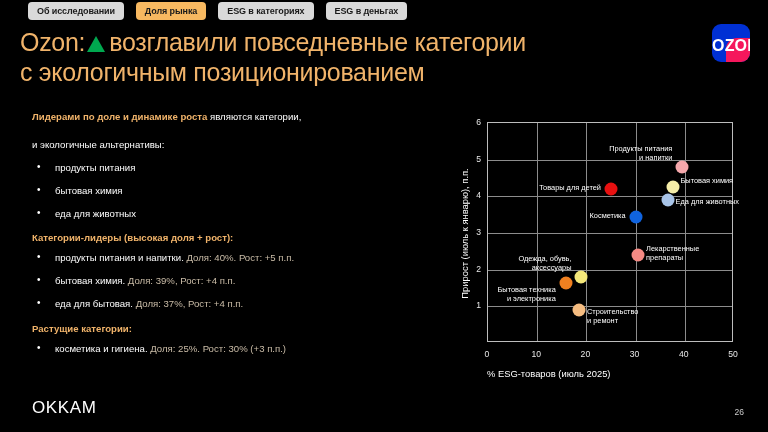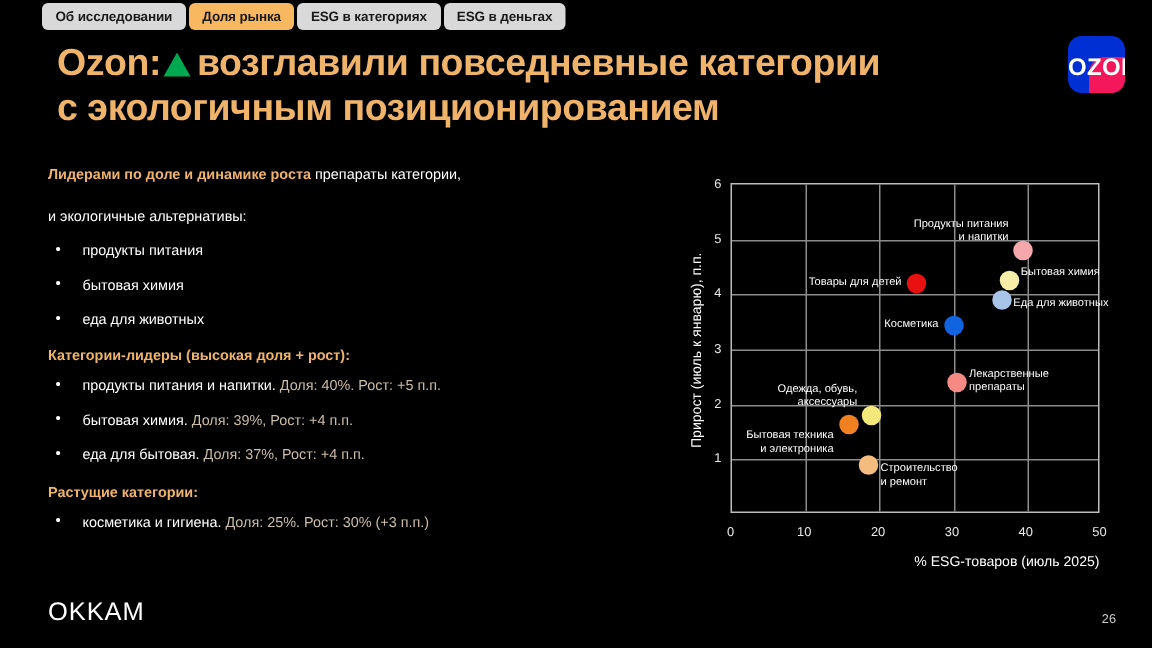--- a/index.html
+++ b/index.html
@@ -8,42 +8,42 @@
     background:#000000;
     font-family:"Liberation Sans", sans-serif;
     color:#ffffff;
     overflow:hidden;
     position:relative;
   }
 
   
   #tabbar {
     position:absolute; top:2px; left:28px;
-    display:flex; gap:2px; align-items:flex-start;
+    display:flex; gap:12px; align-items:flex-start;
   }
   .tab {
     height:18px;
     padding:0 9px;
     border-radius:4px;
     background:#d9d9d9;
     color:#1a1a1a;
     font-size:9px;
     font-weight:bold;
     letter-spacing:-0.1px;
     display:flex; align-items:center; justify-content:center;
     white-space:nowrap;
   }
   .tab.active { background:#f7b860; color:#1a1a1a; }
 
   
   #title {
-    position:absolute; top:28px; left:38px;
+    position:absolute; top:28px; left:20px;
     width:640px;
     font-size:25px;
-    font-weight:bold;
+    font-weight:normal;
     line-height:1.18;
     color:#f0b36a;
     letter-spacing:-0.3px;
   }
   #title .tri {
     display:inline-block;
     width:0; height:0;
     border-left:9px solid transparent;
     border-right:9px solid transparent;
     border-bottom:16px solid #00a84f;
@@ -139,21 +139,21 @@
     position:absolute;
     font-size:8.6px;
     color:#e8e8e8;
   }
   .xtick { transform:translateX(-50%); }
   .ytick { transform:translateY(-50%); text-align:right; }
   #xlabel {
     position:absolute;
     left:47px; width:246px;
     top:268px;
-    text-align:right;
+    text-align:left;
     font-size:9.4px;
     color:#ffffff;
   }
   #ylabel {
     position:absolute;
     left:-86px; top:128px;
     width:220px;
     text-align:center;
     font-size:9.4px;
     color:#ffffff;
@@ -187,21 +187,21 @@
   <span>с экологичным позиционированием</span>
 </div>
 
 <div id="ozon-logo">
   <div class="blob"></div>
   <div class="wordmark">OZON</div>
 </div>
 
 <div id="copy">
   <div class="lead">
-    <span class="hl">Лидерами по доле и динамике роста</span><span> препараты категории,</span><br>
+    <span class="hl">Лидерами по доле и динамике роста</span><span> являются категории,</span><br>
     <br>
     <span>и экологичные альтернативы:</span>
   </div>
   <ul class="bl" id="lead-list">
       <li>продукты питания</li>
       <li>бытовая химия</li>
       <li>еда для животных</li>
     </ul>
 
   <div class="sechead">Категории-лидеры (высокая доля + рост):</div>

